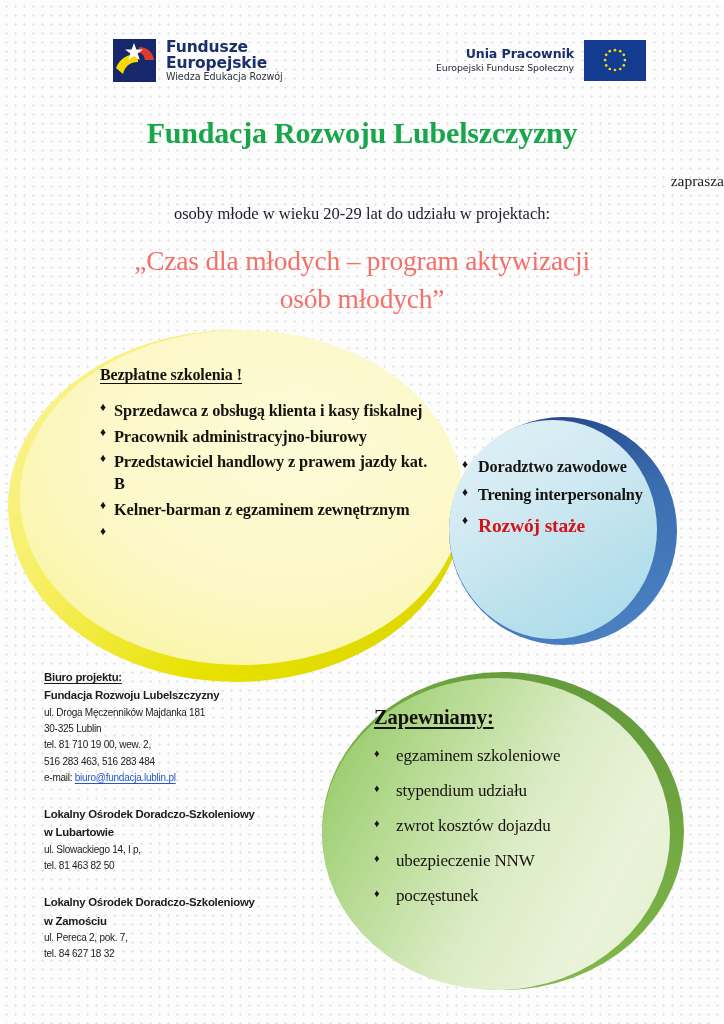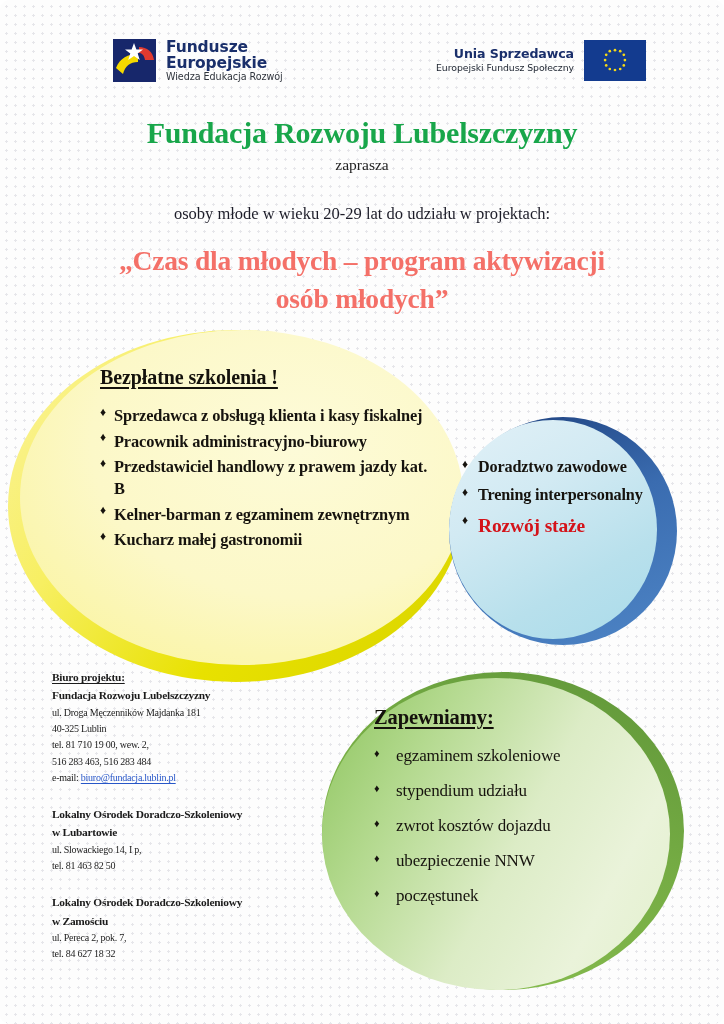--- a/index.html
+++ b/index.html
@@ -101,38 +101,38 @@
     position: absolute;
     top: 116px; left: 0; right: 0;
     text-align: center;
     font-size: 30px;
     font-weight: bold;
     color: #18a64a;
     letter-spacing: -0.2px;
   }
   .zaprasza {
     position: absolute;
-    top: 156px; left: 0; right: 0;
-    text-align: center;
+    top: 172px; left: 0; right: 0;
+    text-align: right;
     font-size: 15.5px;
     color: #222222;
   }
   .invite-line {
     position: absolute;
     top: 204px; left: 0; right: 0;
     text-align: center;
     font-size: 16.5px;
     color: #1c1c28;
   }
   .project-title {
     position: absolute;
     top: 242px; left: 48px; right: 48px;
     text-align: center;
     font-size: 27.5px;
-    font-weight: bold;
+    font-weight: normal;
     color: #f47068;
     line-height: 1.38;
     letter-spacing: -0.2px;
   }
 
   
   .blob { position: absolute; border-radius: 50%; }
 
   
   .blob-yellow-rim {
@@ -171,21 +171,21 @@
   }
 
   
   .content { position: absolute; }
 
   .yellow-content {
     left: 100px; top: 366px;
     width: 330px;
   }
   .yellow-heading {
-    font-size: 20px;
+    font-size: 16px;
     font-weight: bold;
     color: #14110c;
     text-decoration: underline;
     text-underline-offset: 3px;
     margin-bottom: 16px;
     letter-spacing: -0.1px;
   }
   ul.blob-list {
     list-style: none;
     margin: 0;
@@ -244,23 +244,23 @@
     font-size: 17px;
     line-height: 1.3;
     margin-bottom: 13px;
     padding-left: 22px;
   }
   .green-content ul.blob-list > li > .bullet { font-size: 11px; top: 1px; }
 
   
   .contacts {
     position: absolute;
-    left: 52px; top: 668px;
+    left: 44px; top: 668px;
     width: 272px;
-    font-family: Liberation Serif, serif;
+    font-family: Liberation Sans, sans-serif;
     color: #1b1b1b;
   }
   .contact-block { margin-bottom: 19px; }
   .contact-block .lead {
     font-size: 11.4px;
     font-weight: bold;
     text-decoration: underline;
     text-underline-offset: 2px;
     line-height: 1.62;
     letter-spacing: -0.25px;
@@ -300,21 +300,21 @@
       </div>
       <div class="fe-text">
         <div class="l1">Fundusze</div>
         <div class="l2">Europejskie</div>
         <div class="l3">Wiedza Edukacja Rozwój</div>
       </div>
     </div>
 
     <div class="eu-logo">
       <div class="eu-text">
-        <div class="l1">Unia Sprzedawca</div>
+        <div class="l1">Unia Pracownik</div>
         <div class="l2">Europejski Fundusz Społeczny</div>
       </div>
       <div class="eu-flag">
         <svg viewBox="0 0 62 41" width="62" height="41" aria-hidden="true">
           <rect width="62" height="41" fill="#133b8f"></rect>
           <g fill="#f6d916">
             <circle cx="31" cy="10.2" r="1.35"></circle>
             <circle cx="36.2" cy="11.2" r="1.35"></circle>
             <circle cx="39.8" cy="14.8" r="1.35"></circle>
             <circle cx="40.9" cy="20.1" r="1.35"></circle>
@@ -363,21 +363,20 @@
       <li>
         <span class="bullet">♦</span>
         <span>Przedstawiciel handlowy z prawem jazdy kat. B</span>
       </li>
       <li>
         <span class="bullet">♦</span>
         <span>Kelner-barman z egzaminem zewnętrznym</span>
       </li>
       <li>
         <span class="bullet">♦</span>
-        <span>Kucharz małej gastronomii</span>
       </li>
     </ul>
   </div>
 
   <div class="content blue-content">
     <ul class="blob-list">
       <li>
         <span class="bullet">♦</span>
         <span>Doradztwo zawodowe</span>
       </li>
@@ -417,21 +416,21 @@
       </li>
     </ul>
   </div>
 
   <div class="contacts">
 
     <div class="contact-block">
       <div class="lead">Biuro projektu:</div>
       <div class="name">Fundacja Rozwoju Lubelszczyzny</div>
       <div class="line">ul. Droga Męczenników Majdanka 181</div>
-      <div class="line">40-325 Lublin</div>
+      <div class="line">30-325 Lublin</div>
       <div class="line">tel. 81 710 19 00, wew. 2,</div>
       <div class="line">516 283 463, 516 283 484</div>
       <div class="line"><span>e-mail: </span><span class="mail-link">biuro@fundacja.lublin.pl</span></div>
     </div>
 
     <div class="contact-block">
       <div class="name">Lokalny Ośrodek Doradczo-Szkoleniowy</div>
       <div class="name"> w Lubartowie</div>
       <div class="line">ul. Slowackiego 14, I p,</div>
       <div class="line">tel. 81 463 82 50</div>

